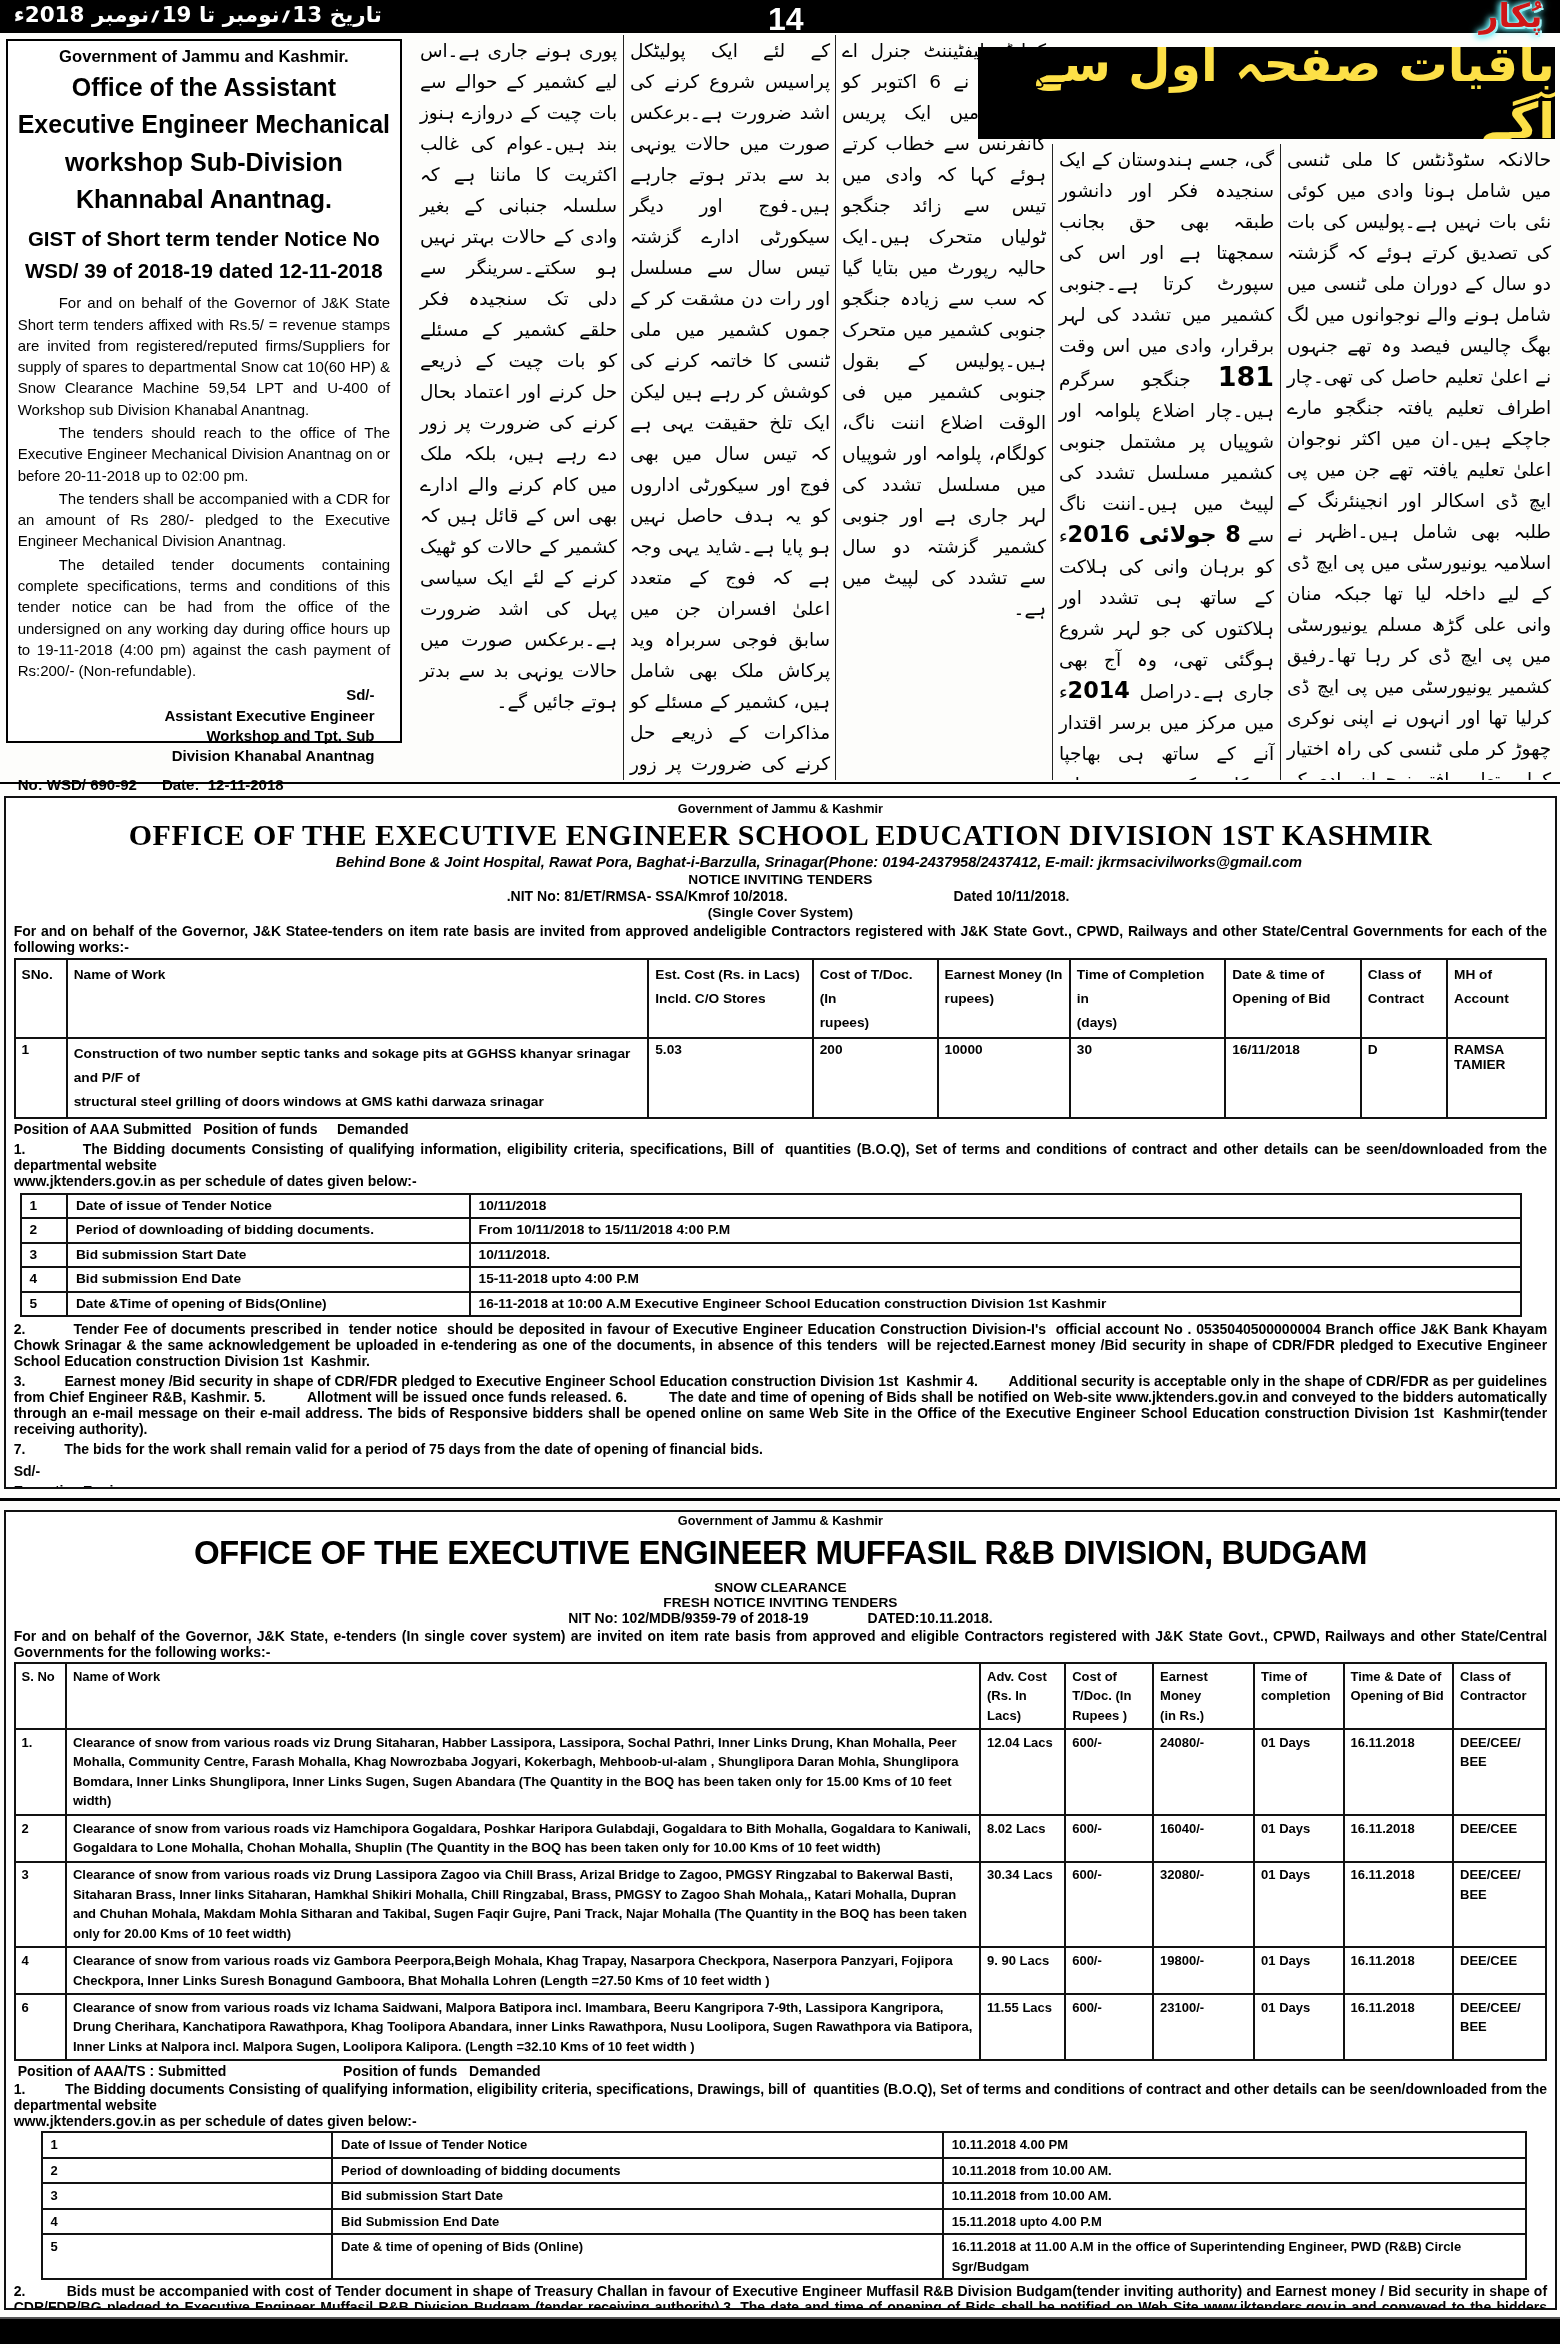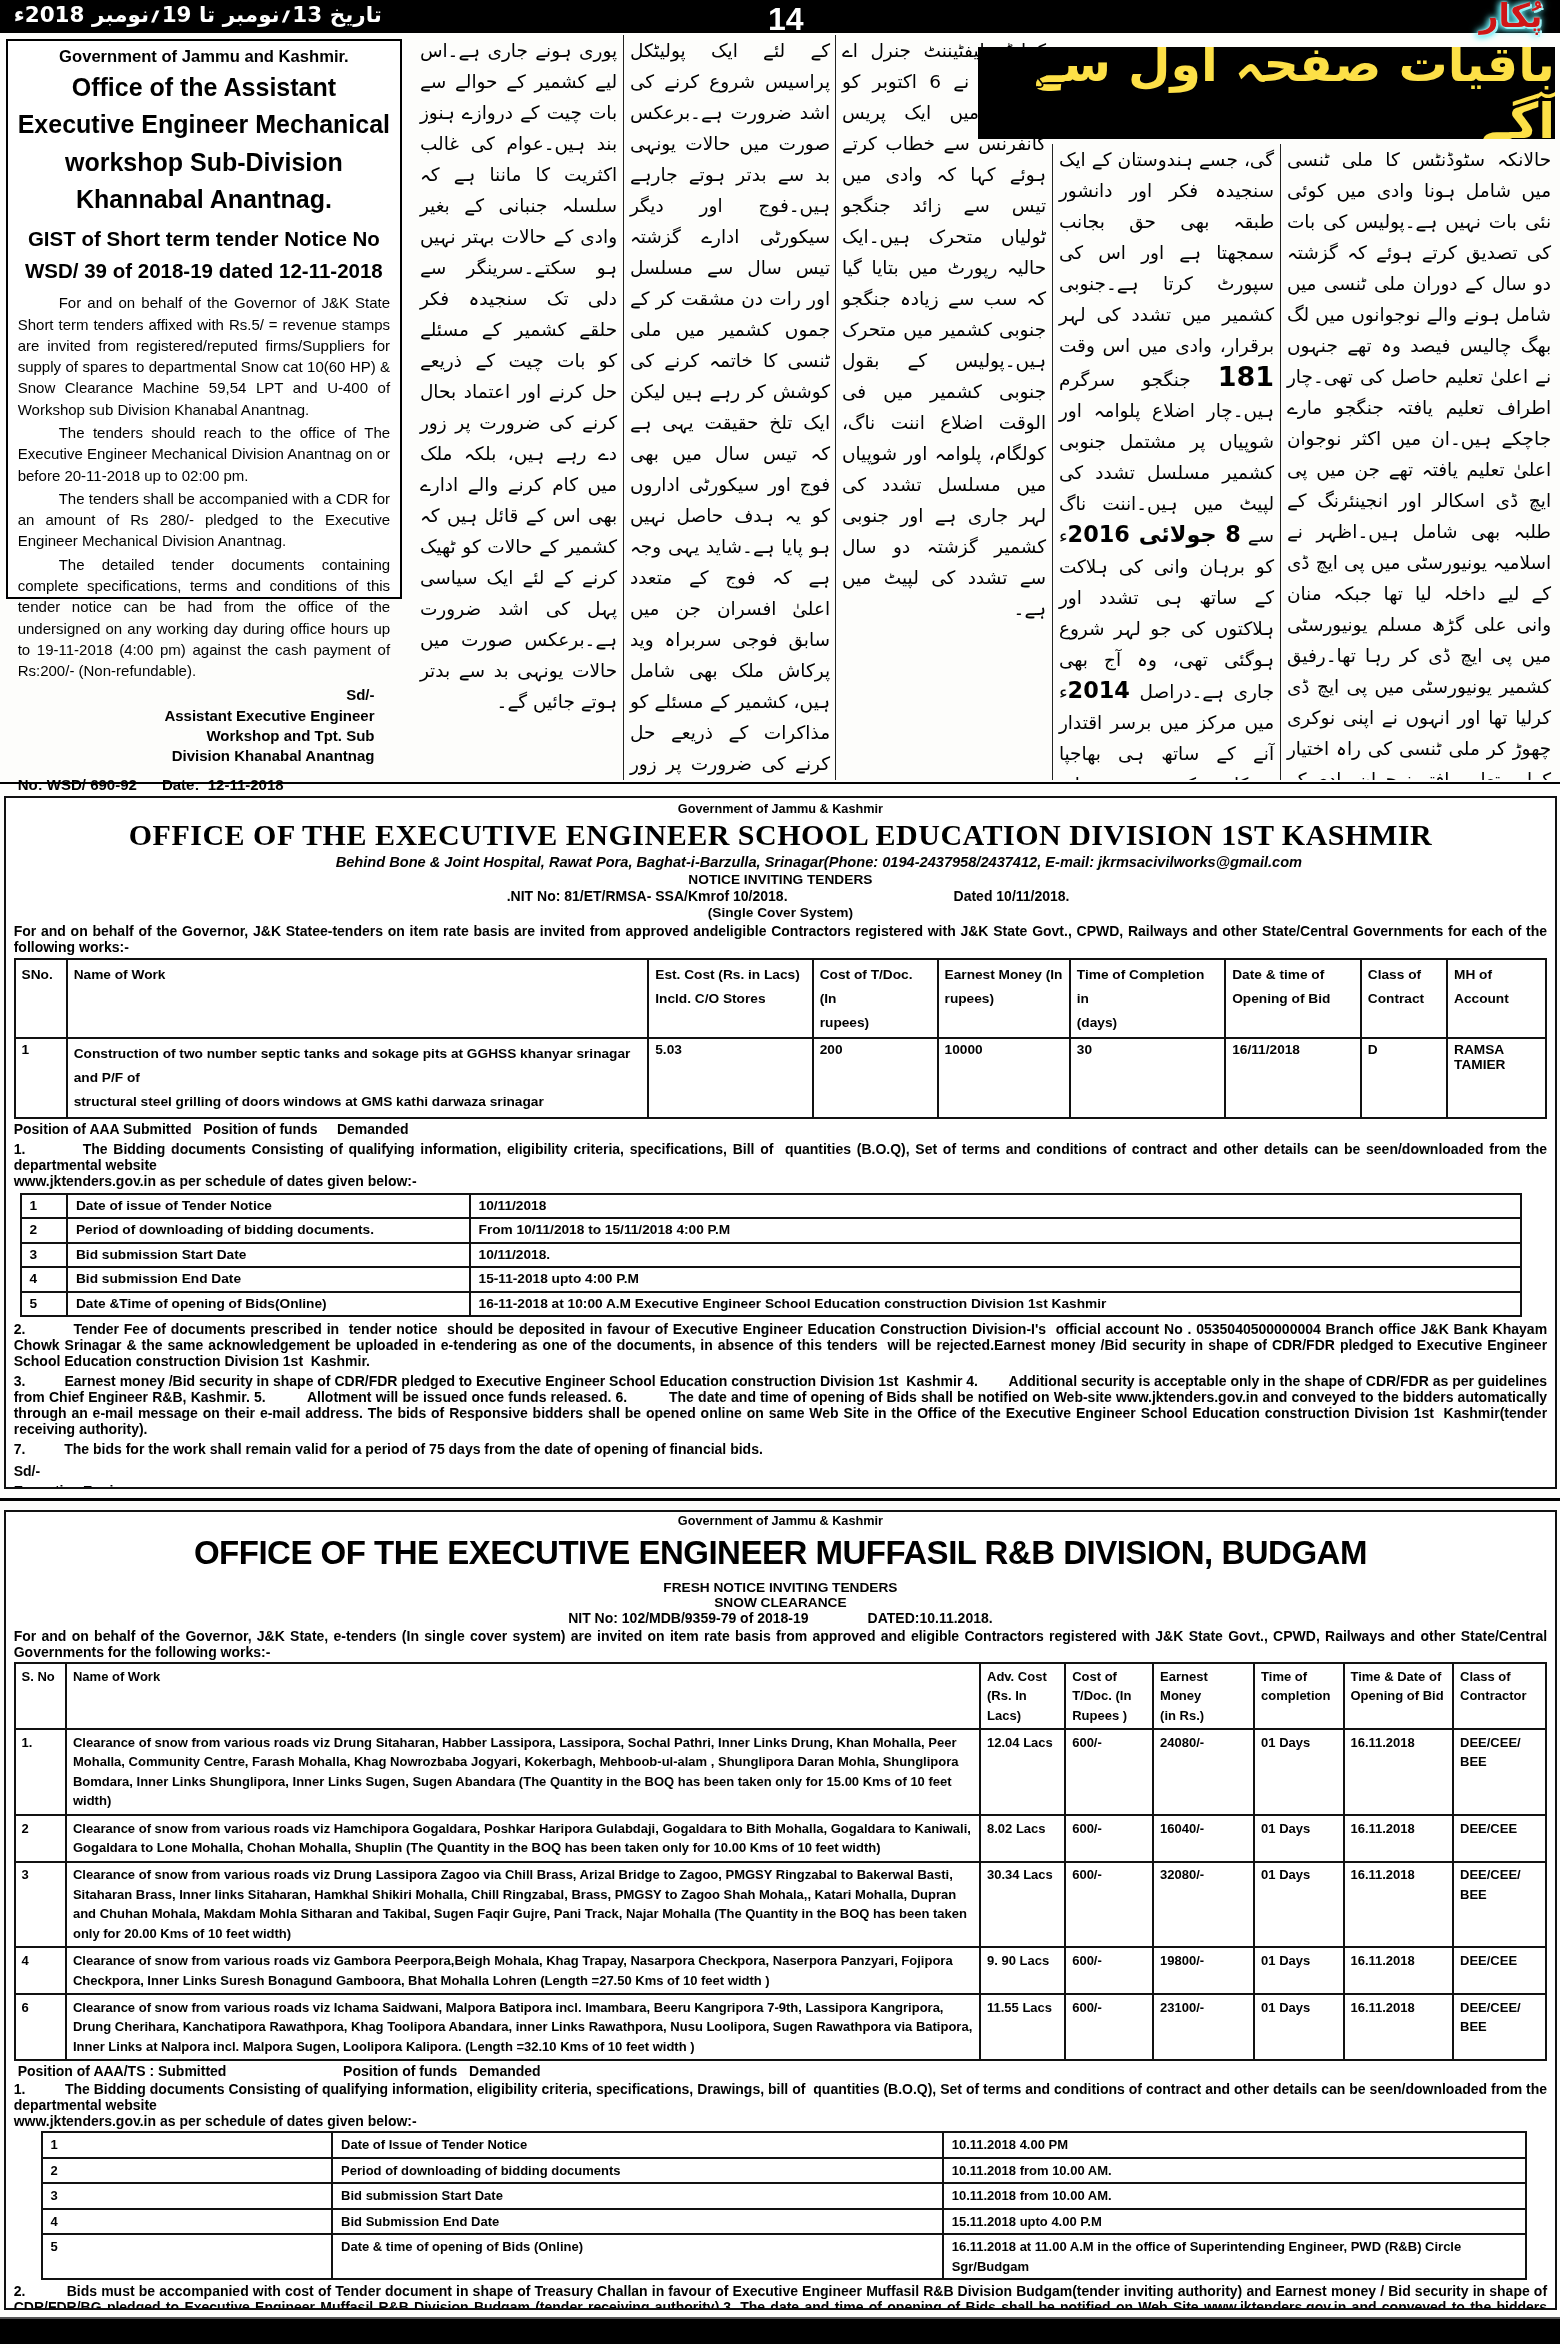--- a/index.html
+++ b/index.html
@@ -7,21 +7,21 @@
   .page{position:absolute;inset:0;background:#fdfdfb;overflow:hidden;}
 
   
   .topbar{position:absolute;top:0;left:0;width:1560px;height:33px;background:#000;color:#fff;display:flex;align-items:center;}
   .topbar .udate{position:absolute;left:13.7px;top:2px;font-size:21.5px;font-weight:bold;direction:rtl;font-family:"DejaVu Sans",sans-serif;}
   .topbar .pageno{position:absolute;left:768px;top:1px;font-size:32px;font-weight:bold;}
   .logo{position:absolute;right:17.6px;top:-3.9px;font-family:"DejaVu Sans",sans-serif;font-size:33px;font-weight:bold;color:#cf1717;direction:rtl;
         text-shadow:0 0 2px #fff,0 0 5.9px #5fe9f2,0 0 9.8px #5fe9f2,2px 2px 0 #bff7fa,-2px 2px 5.9px #5fe9f2;}
 
   
-  .lnotice{position:absolute;top:39px;left:5.9px;width:396px;height:560px;border:2px solid #000;padding:5.9px 9.8px;box-sizing:border-box;background:#fff;}
+  .lnotice{position:absolute;top:39px;left:5.9px;width:396px;height:704px;border:2px solid #000;padding:5.9px 9.8px;box-sizing:border-box;background:#fff;}
   .lnotice .gov{font-size:16.6px;font-weight:bold;text-align:center;}
   .lnotice .title{font-size:25px;font-weight:bold;text-align:center;line-height:1.5;margin:2px 0 3.9px;}
   .lnotice .gist{font-size:20.5px;font-weight:bold;text-align:center;line-height:1.55;margin-bottom:5.9px;}
   .lnotice p.body{font-size:15px;line-height:1.42;text-align:justify;margin:0 0 2px;font-weight:400;}
   .lnotice p.body.ind{text-indent:41px;}
   .sigblock{text-align:right;font-weight:bold;font-size:15px;line-height:1.35;padding-right:15.6px;margin-top:3.9px;}
   .refline{font-weight:bold;font-size:15px;margin-top:9.8px;white-space:pre-wrap;}
 
   
   .urdu{position:absolute;top:35px;left:414px;width:1143px;height:745px;overflow:hidden;}
@@ -207,22 +207,22 @@
       <div>Executive Engineer,</div>
 
     </div>
   </div>
 
   <div class="rule-b"></div>
 
   <div class="nbox" id="budgam">
     <div class="gv">Government of Jammu &amp; Kashmir</div>
     <div class="h1c">OFFICE OF THE EXECUTIVE ENGINEER MUFFASIL R&amp;B DIVISION, BUDGAM</div>
+    <div class="ctr small">SNOW CLEARANCE</div>
     <div class="ctr small">FRESH NOTICE INVITING TENDERS</div>
-    <div class="ctr small">SNOW CLEARANCE</div>
     <div class="nitline">
       <span>NIT No: 102/MDB/9359-79  of 2018-19</span>
       <span>DATED:10.11.2018.</span>
     </div>
     <p class="intro" style="margin:2px 0">For and on behalf of the Governor, J&amp;K State, e-tenders (In single cover system) are invited on item rate basis from approved and eligible Contractors registered with J&amp;K State Govt., CPWD, Railways and other State/Central Governments for the following works:-</p>
 
     <table>
       <tbody>
           <tr>
         <th style="width:39px">S. No</th>

